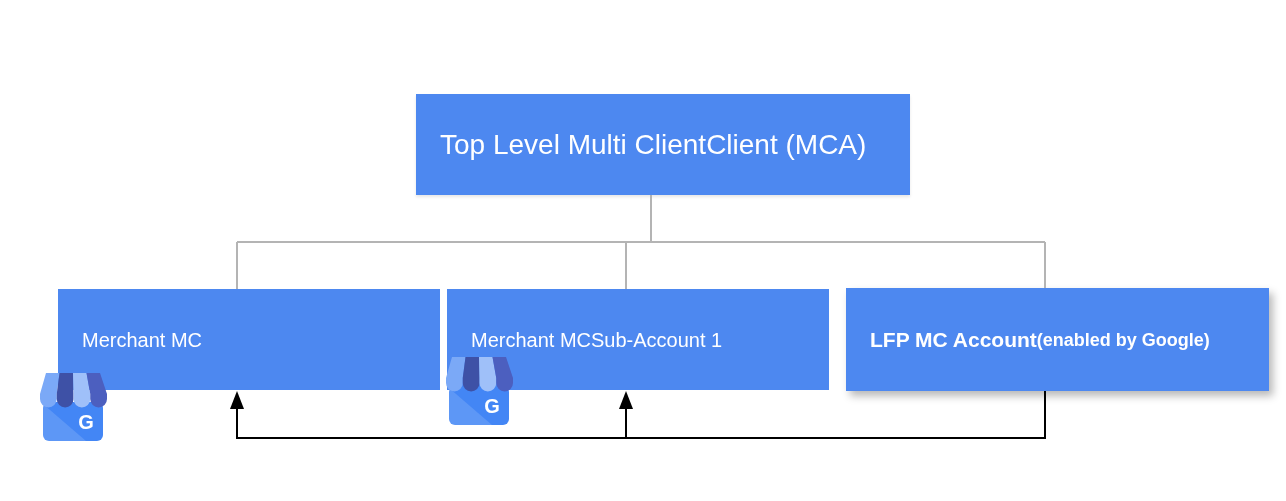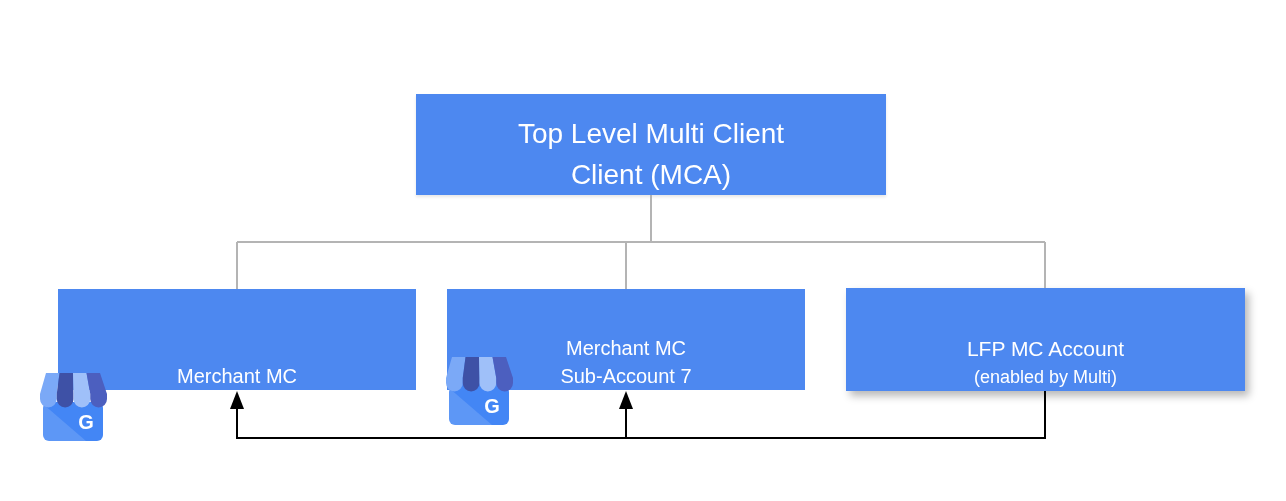--- a/index.html
+++ b/index.html
@@ -11,45 +11,47 @@
   .canvas {
     position: relative;
     width: 1286px;
     height: 501px;
     background: #ffffff;
     overflow: hidden;
   }
   .node {
     position: absolute;
     display: flex;
-    flex-direction: column;
-    justify-content: flex-end;
+    flex-direction: row;
+    justify-content: flex-start;
     align-items: center;
     text-align: center;
     background: var(--node-fill, #4D88F0);
     color: var(--node-text, #ffffff);
     z-index: 1;
+    padding-left: 24px;
   }
   .node-mca {
     left: 416px; top: 94px; width: 470px; height: 101px;
     font-size: 28px; line-height: 41px;
     box-shadow: 0 2px 3px rgba(0,0,0,0.10);
   }
   .node-sub1 {
     left: 58px; top: 289px; width: 358px; height: 101px;
     font-size: 20px; line-height: 28px;
   }
   .node-sub2 {
     left: 447px; top: 289px; width: 358px; height: 101px;
     font-size: 20px; line-height: 28px;
   }
   .node-lfp {
     left: 846px; top: 288px; width: 399px; height: 103px;
     font-size: 21px; line-height: 28px;
     box-shadow: 4px 5px 8px rgba(0,0,0,0.28);
+    font-weight: bold;
   }
   .node-lfp .line2 { font-size: 18px; }
 
   .connector-layer {
     position: absolute;
     left: 0; top: 0;
     width: 1286px; height: 501px;
     z-index: 2;
     pointer-events: none;
   }
@@ -95,26 +97,26 @@
     <span class="line1">Top Level Multi Client</span>
     <span class="line2">Client (MCA)</span>
   </div>
 
   <div class="node node-sub1">
     <span class="line1">Merchant MC</span>
   </div>
 
   <div class="node node-sub2">
     <span class="line1">Merchant MC</span>
-    <span class="line2">Sub-Account 7</span>
+    <span class="line2">Sub-Account 1</span>
   </div>
 
   <div class="node node-lfp">
     <span class="line1">LFP MC Account</span>
-    <span class="line2">(enabled by Multi)</span>
+    <span class="line2">(enabled by Google)</span>
   </div>
 
   <svg class="connector-layer" viewBox="0 0 1286 501" aria-hidden="true">
 
     <path class="tree-line" d="M651 195 V242 M237 242 H1045 M237 242 V289 M626 242 V289 M1045 242 V288"></path>
 
     <path class="feedback-line" d="M1045 391 V438 H237 V409 M626 438 V409"></path>
     <polygon class="feedback-head" points="230,409 244,409 237,391"></polygon>
     <polygon class="feedback-head" points="619,409 633,409 626,391"></polygon>
   </svg>

